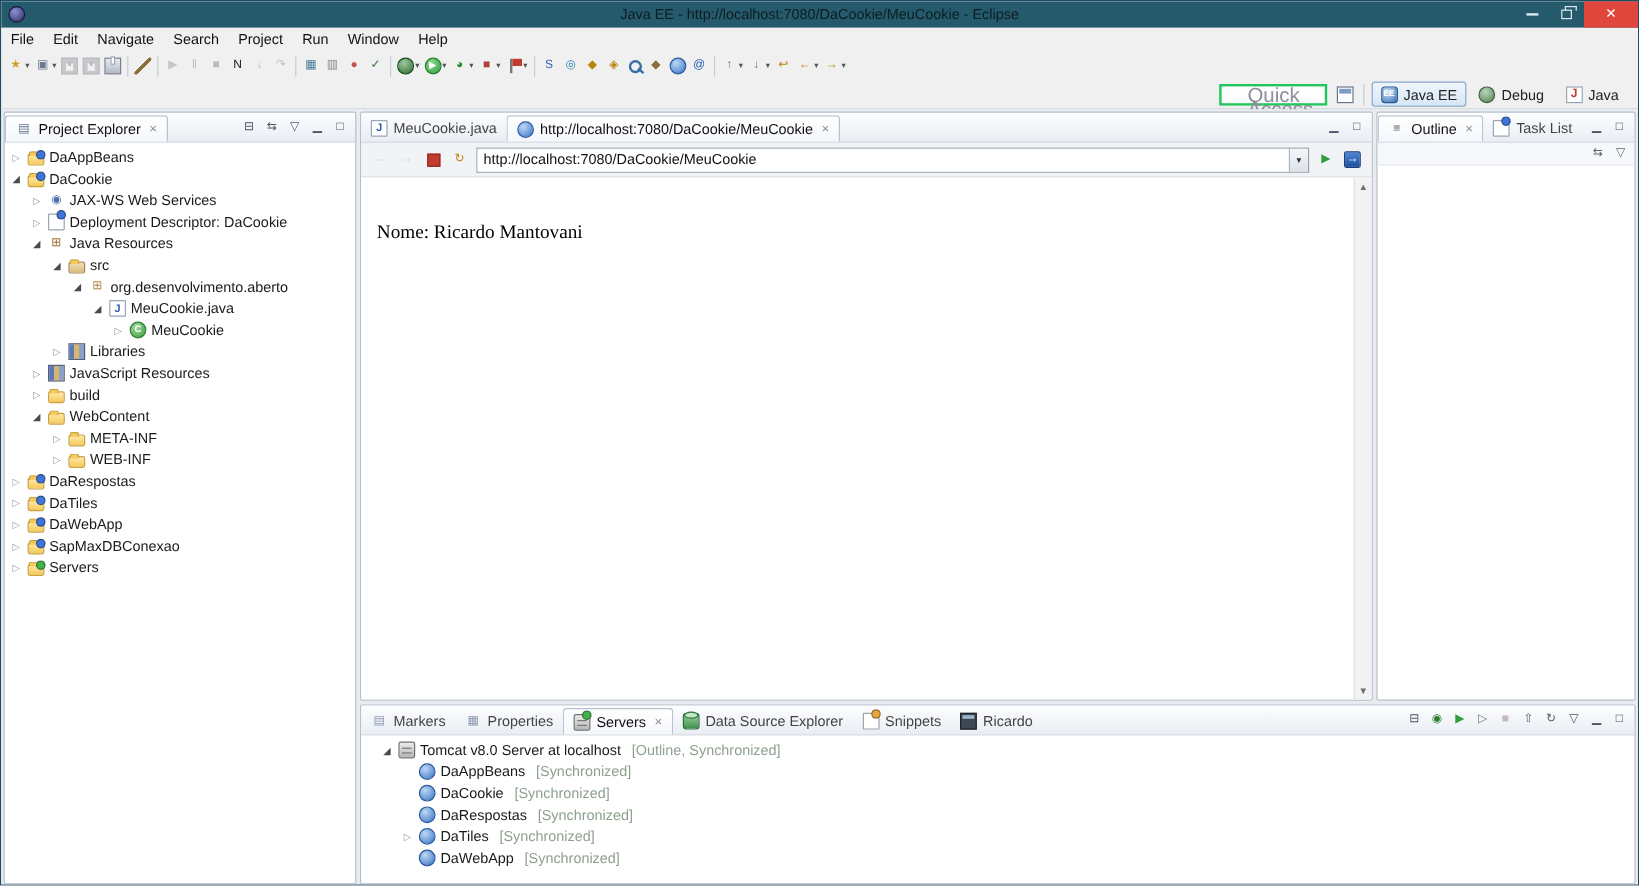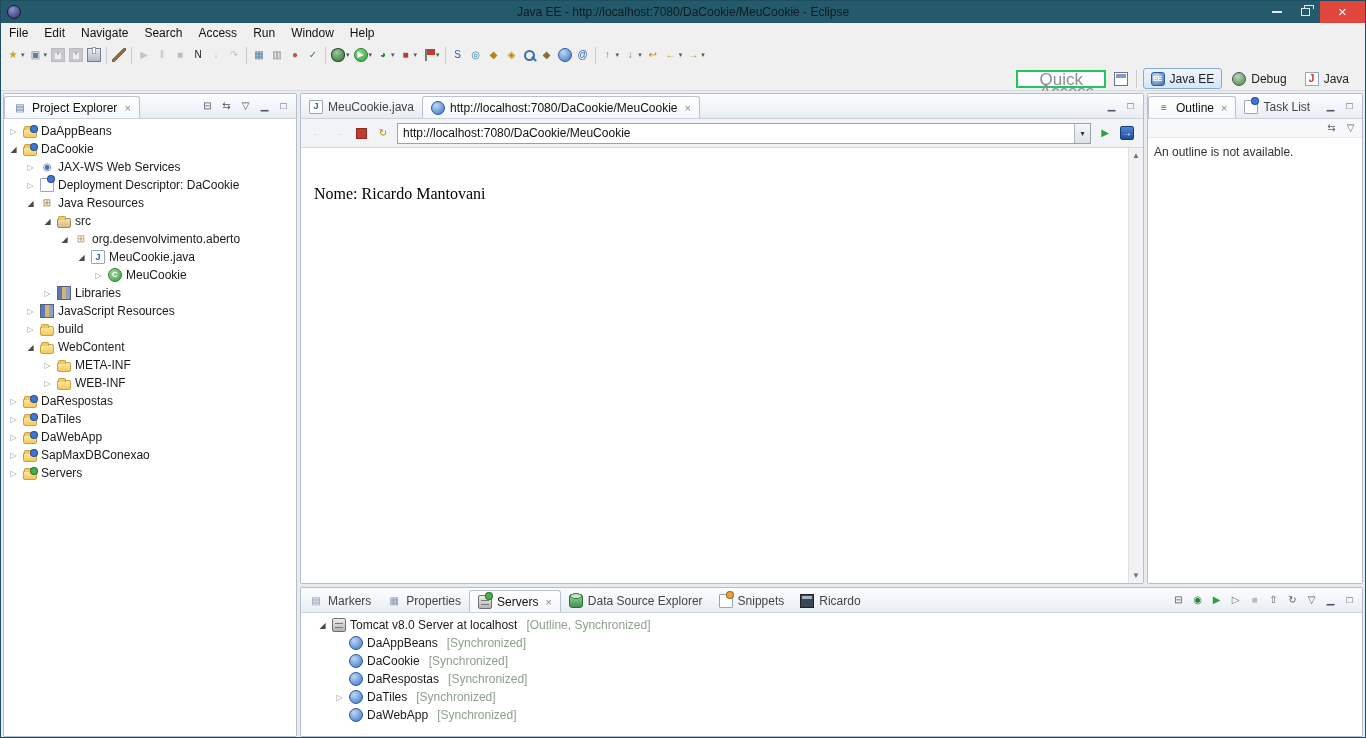--- a/index.html
+++ b/index.html
@@ -135,21 +135,21 @@
           <span class="wc-close-x"></span>
         </div>
     </div>
   </div>
 
   <div class="menubar">
       <div class="menu-item">File</div>
       <div class="menu-item">Edit</div>
       <div class="menu-item">Navigate</div>
       <div class="menu-item">Search</div>
-      <div class="menu-item">Access</div>
+      <div class="menu-item">Project</div>
       <div class="menu-item">Run</div>
       <div class="menu-item">Window</div>
       <div class="menu-item">Help</div>
     </div>
 
   <div class="toolbar">
       <span class="tb-btn">
         <span class="ico " style="color: rgb(201, 162, 39);">★</span>
         <span class="tb-drop">▾</span>
       </span>
@@ -513,23 +513,20 @@
               </div>
           </div>
           <div class="viewbar">
               <span class="ph-btn">
                 <span class="ico " style="color: rgb(90, 101, 114);">⇆</span>
               </span>
               <span class="ph-btn">
                 <span class="ico " style="color: rgb(90, 101, 114);">▽</span>
               </span>
             </div>
-          <div class="pbody">
-            <div class="outline-msg">An outline is not available.</div>
-          </div>
         </div>
 
       </div>
 
       <div class="panel bottom">
         <div class="phead">
           <div class="tabs">
               <div class="tab">
                 <span class="ico " style="color: rgb(138, 151, 173);">▤</span>
                 <span class="tab-label">Markers</span>

